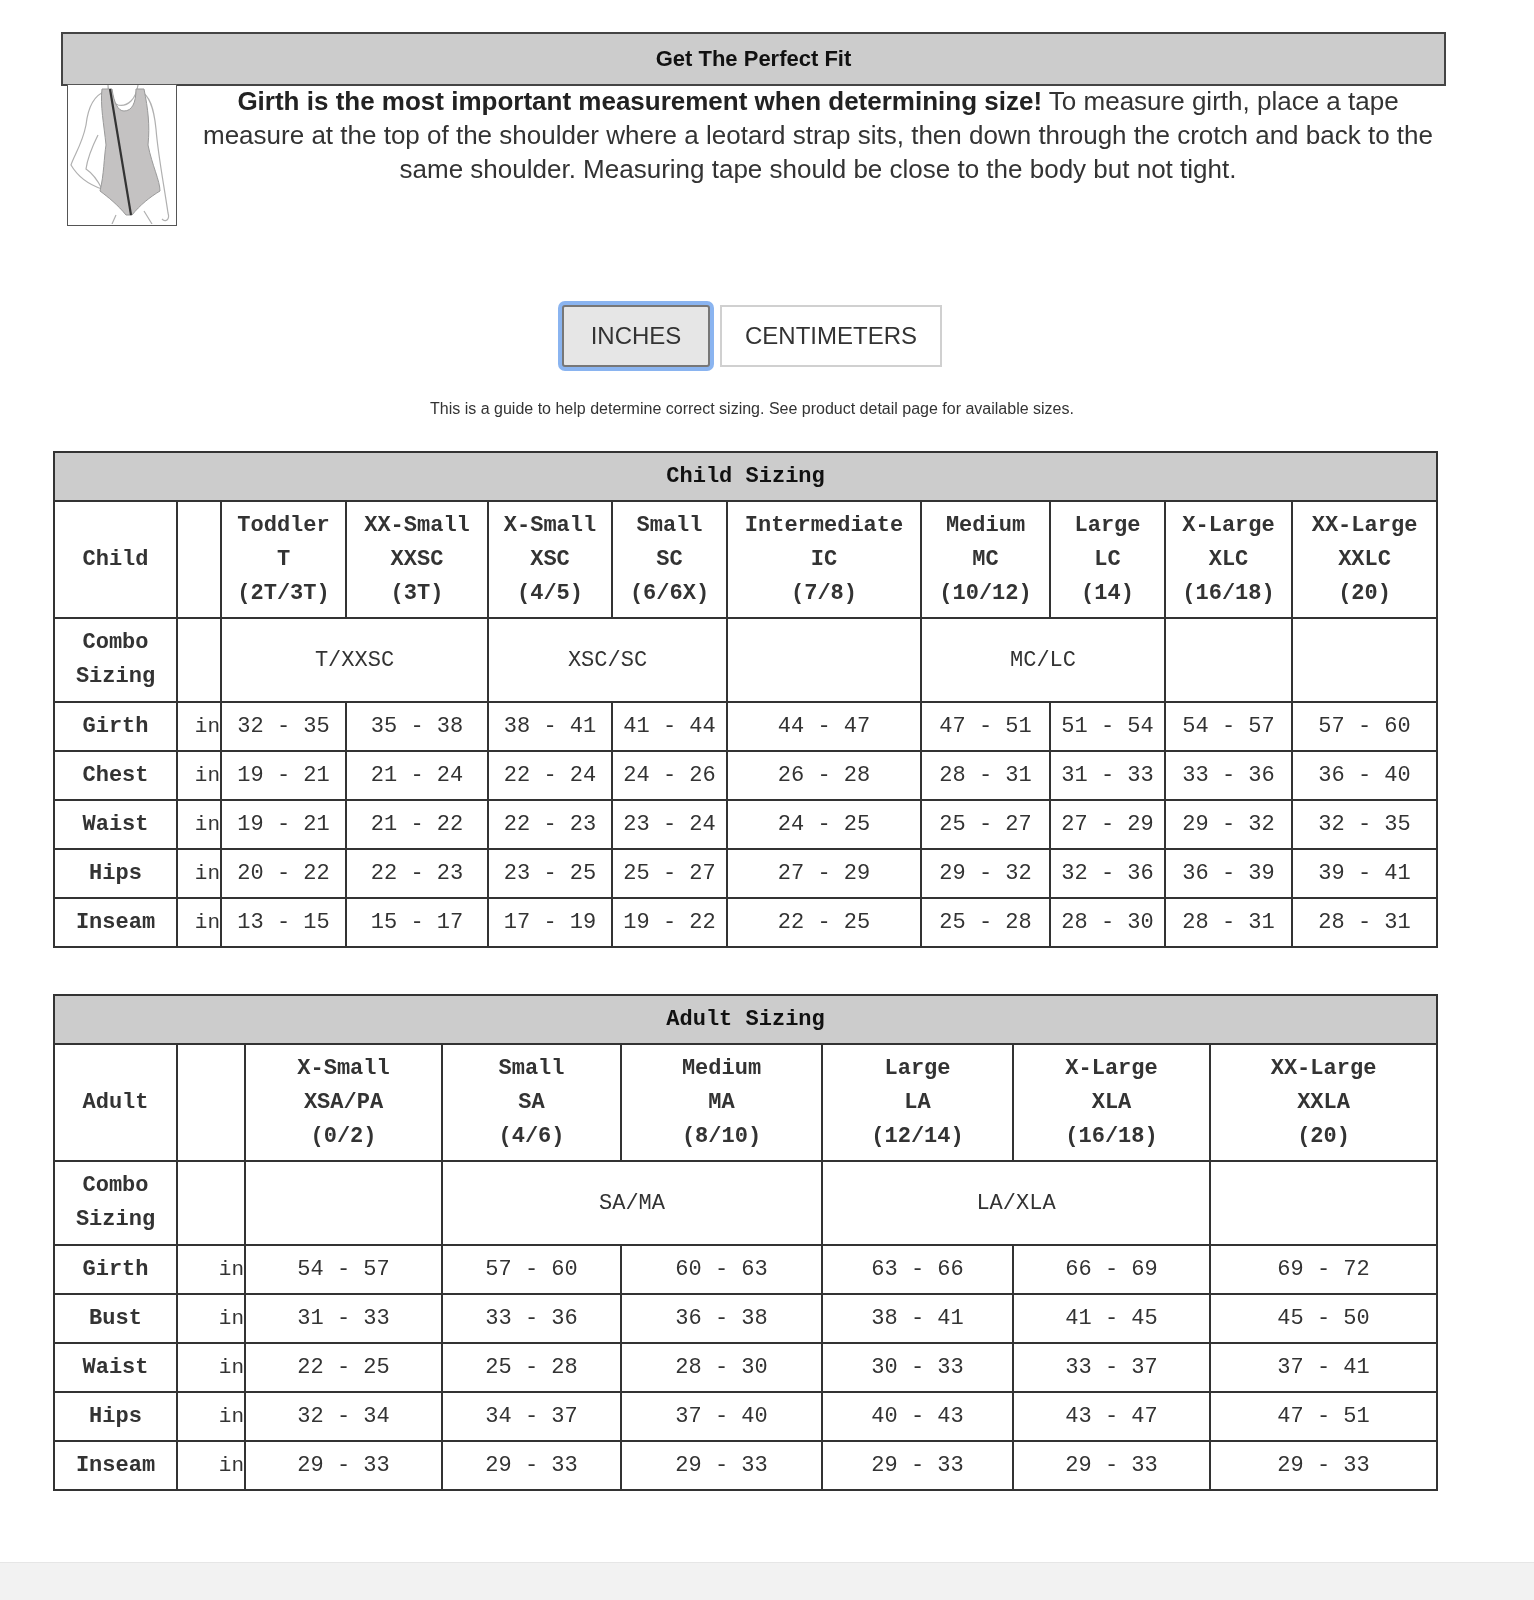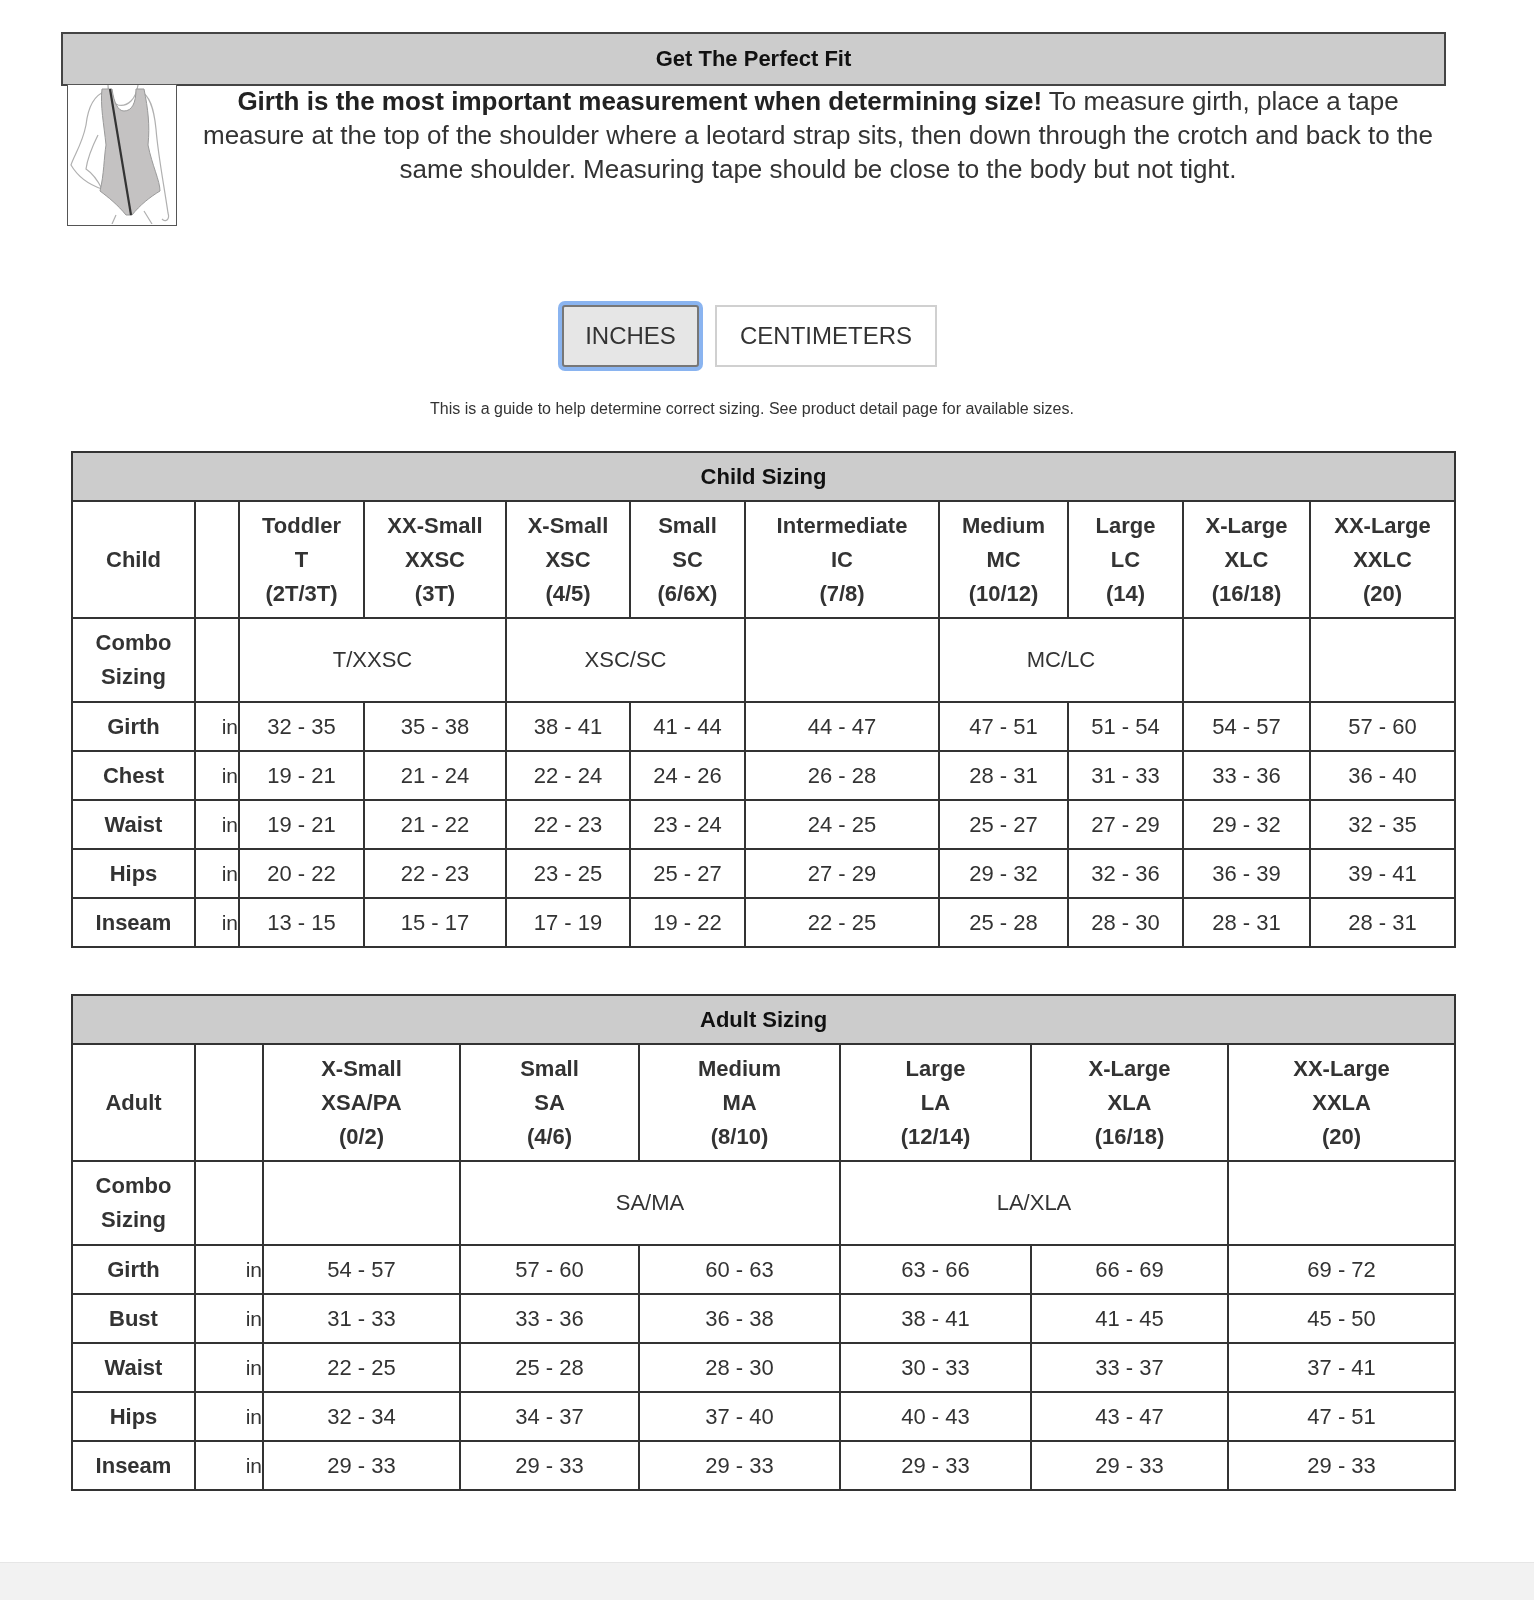--- a/index.html
+++ b/index.html
@@ -25,33 +25,33 @@
   .intro .line2 { margin-top:34px; }
   .unit-toggle {
     position:absolute; top:305px; left:562px; display:flex; gap:6px;
   }
   .unit-btn {
     height:62px; box-sizing:border-box; font-family:"Liberation Sans", sans-serif;
     font-size:24px; color:#333333; display:flex; align-items:center; justify-content:center;
     cursor:pointer;
   }
   .unit-btn.active {
-    width:137px; background:#e6e6e6; border:2px solid #777777;
+    width:148px; background:#e6e6e6; border:2px solid #777777;
     box-shadow:0 0 0 4px #8ab4f0; border-radius:3px;
   }
   .unit-btn.inactive {
-    width:222px; background:#ffffff; border:2px solid #d0d0d0; margin-left:10px;
+    width:222px; background:#ffffff; border:2px solid #d0d0d0; margin-left:4px;
   }
   .guide {
     position:absolute; top:400px; left:0; width:1504px; text-align:center;
     font-size:16px; color:#333333;
   }
   table.size {
-    position:absolute; left:71px; border-collapse:collapse;
-    font-family:Liberation Sans, sans-serif; table-layout:fixed;
+    position:absolute; left:53px; border-collapse:collapse;
+    font-family:Liberation Mono, monospace; table-layout:fixed;
   }
   table.size td, table.size th {
     border:2px solid #333333; text-align:center; vertical-align:middle;
     font-size:22px; color:#333333; padding:0;
   }
   table.size th { font-weight:bold; }
   table.size .caption-row th {
     background:#cccccc; height:47px; font-size:22px; color:#111111;
   }
   table.size .head-row th { height:115px; line-height:34px; }

